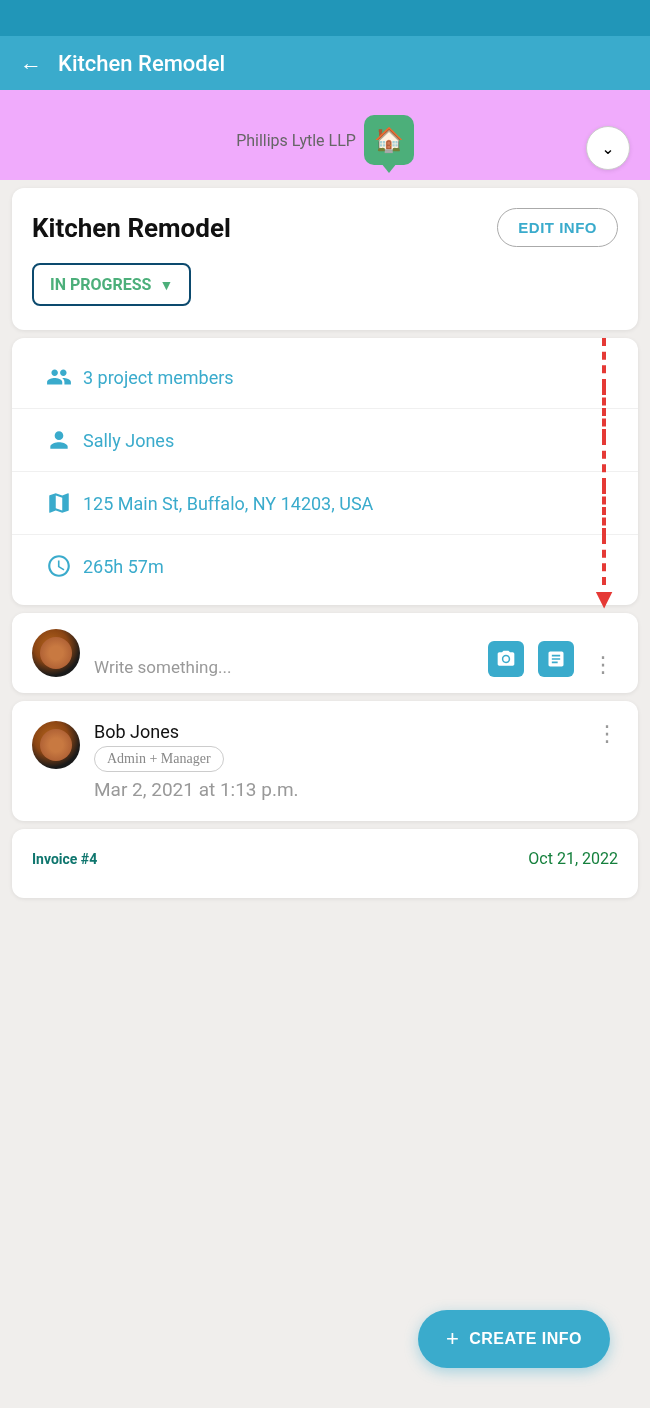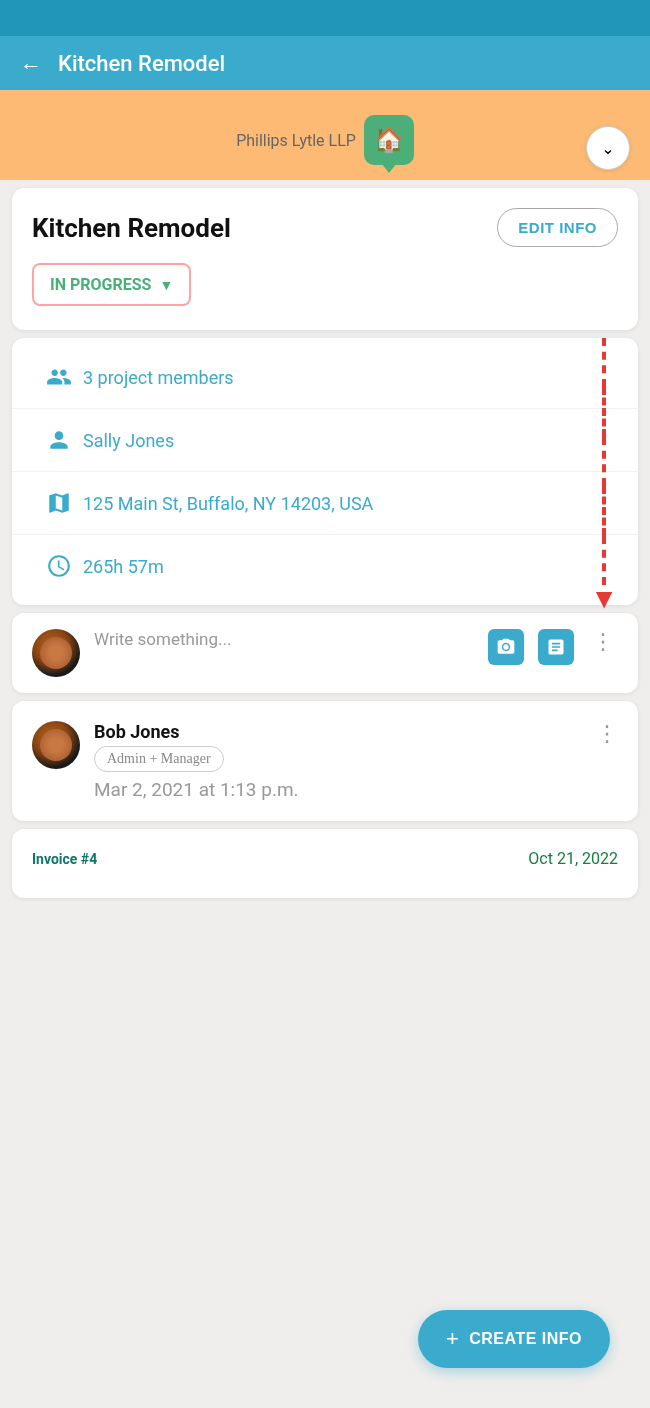--- a/index.html
+++ b/index.html
@@ -33,21 +33,21 @@
       cursor: pointer;
     }
     .header-title {
       color: white;
       font-size: 22px;
       font-weight: 500;
     }
 
     
     .company-banner {
-      background: #fdba74;
+      background: #f0abfc;
       padding: 20px 20px 10px;
       display: flex;
       align-items: center;
       justify-content: center;
       position: relative;
       min-height: 90px;
     }
     .company-name {
       color: #666;
       font-size: 16px;
@@ -122,21 +122,21 @@
       color: #3aabcc;
       font-size: 15px;
       font-weight: 600;
       cursor: pointer;
       letter-spacing: 0.5px;
     }
     .status-badge {
       display: inline-flex;
       align-items: center;
       gap: 8px;
-      border: 2px solid #fca5a5;
+      border: 2px solid #0c4a6e;
       border-radius: 8px;
       padding: 10px 16px;
       color: #4caf7a;
       font-size: 16px;
       font-weight: 700;
       cursor: pointer;
       margin-bottom: 4px;
     }
     .status-badge-arrow {
       color: #4caf7a;
@@ -178,21 +178,21 @@
       font-size: 18px;
     }
 
     
     .write-post-bar {
       background: white;
       margin: 8px 12px;
       border-radius: 12px;
       padding: 16px 20px;
       display: flex;
-      align-items: flex-start;
+      align-items: flex-end;
       gap: 14px;
       box-shadow: 0 1px 4px rgba(0,0,0,0.08);
     }
     .write-placeholder {
       flex: 1;
       color: #999;
       font-size: 17px;
     }
     .post-action-icon {
       width: 36px;
@@ -236,21 +236,21 @@
     .post-header {
       display: flex;
       align-items: flex-start;
       gap: 14px;
     }
     .post-user-info {
       flex: 1;
     }
     .post-username {
       font-size: 18px;
-      font-weight: 700;
+      font-weight: 400;
       color: #111;
       margin-bottom: 4px;
     }
     .post-role-badge {
       display: inline-block;
       border: 1.5px solid #ccc;
       border-radius: 14px;
       padding: 4px 12px;
       color: #888;
       font-size: 14px;

